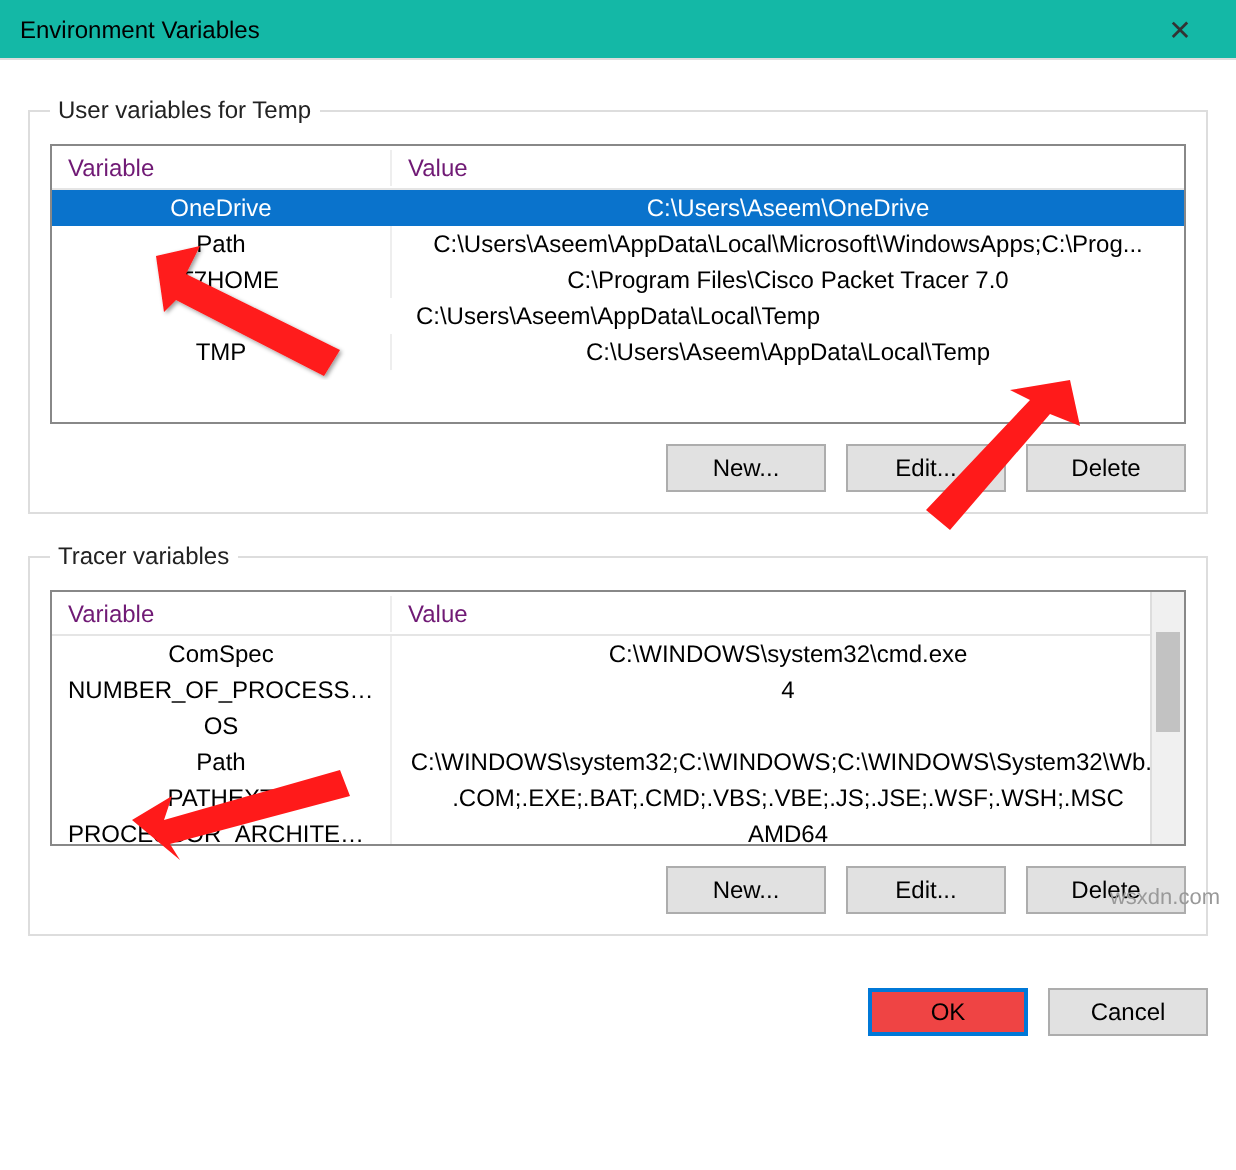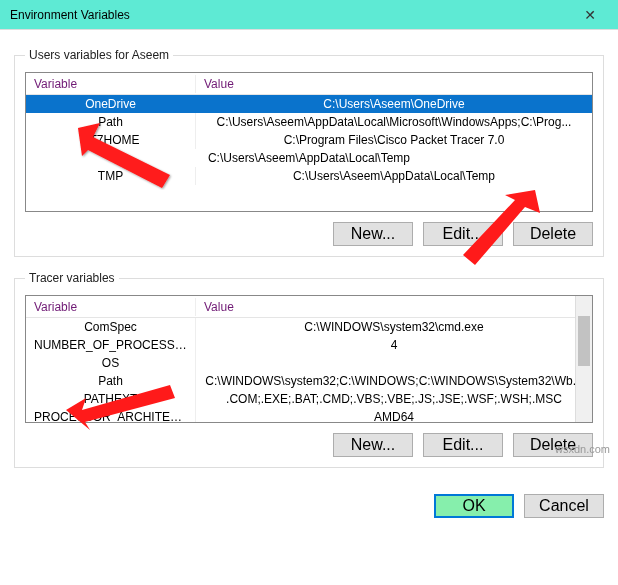--- a/index.html
+++ b/index.html
@@ -12,21 +12,21 @@
     height: 585px;
     position: relative;
     overflow: hidden;
   }
   .titlebar {
     height: 30px;
     display: flex;
     align-items: center;
     padding: 0 8px 0 10px;
     border-bottom: 1px solid #ddd;
-    background: #5eead4;
+    background: #14b8a6;
   }
   .titlebar .title { flex: 1; font-size: 12px; }
   .titlebar .close {
     width: 40px; height: 30px;
     display: flex; align-items: center; justify-content: center;
     font-size: 14px; color: #333;
   }
 
   .body {
     padding: 10px 14px 8px 14px;
@@ -90,24 +90,24 @@
     justify-content: flex-end;
     gap: 10px;
     margin-top: 10px;
   }
   button.btn {
     min-width: 80px;
     height: 24px;
     background: #e1e1e1;
     border: 1px solid #adadad;
     font-family: inherit;
-    font-size: 16px;
+    font-size: 12px;
     padding: 0 12px;
   }
-  button.btn.primary { border: 2px solid #0078d7; background: #86efac; }
+  button.btn.primary { border: 2px solid #0078d7; background: #ef4444; }
 
   .footer {
     display: flex;
     justify-content: flex-end;
     gap: 10px;
     padding: 4px 14px 10px 14px;
   }
 
   
   .arrow {
@@ -129,21 +129,21 @@
 <div class="titlebar">
   <div class="title">Environment Variables</div>
   <div class="close">
     <span>✕</span>
   </div>
 </div>
 
 <div class="body">
 
   <fieldset class="group">
-    <legend>Users variables for Aseem</legend>
+    <legend>User variables for Temp</legend>
 
     <div class="tablewrap">
       <div class="thead">
         <div class="col var">Variable</div>
         <div class="col val">Value</div>
       </div>
       <div class="rows">
         <div class="row selected">
           <div class="col var">OneDrive</div>
           <div class="col val">C:\Users\Aseem\OneDrive</div>

